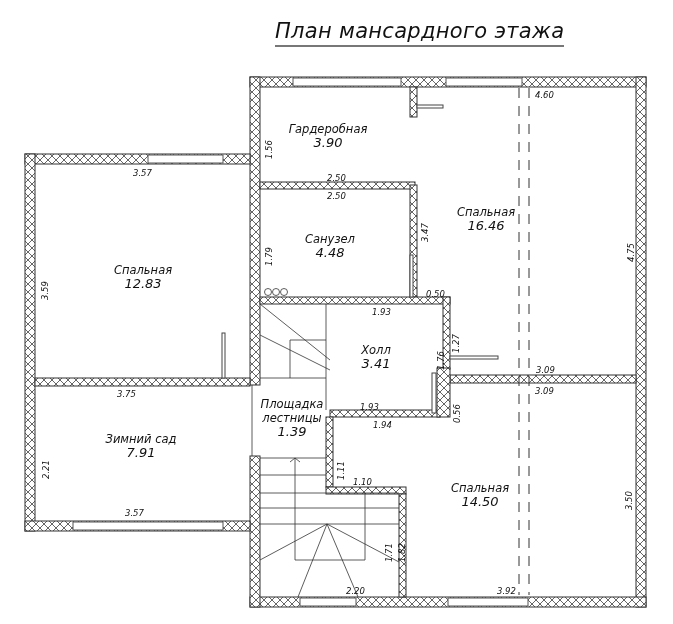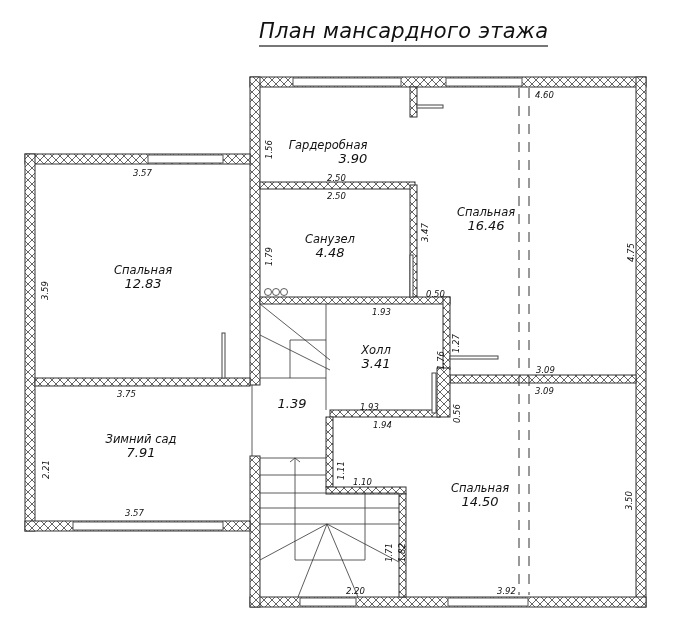--- a/index.html
+++ b/index.html
@@ -1,17 +1,17 @@
 <!DOCTYPE html>
 <html><head>
 <meta charset="utf-8">
 <style>
   html,body{margin:0;padding:0;background:#fff;}
   body{width:673px;height:624px;position:relative;overflow:hidden;font-family:"DejaVu Sans",sans-serif;}
-  .title{position:absolute;left:259px;top:18px;font-size:21px;font-style:italic;color:#111;border-bottom:2px solid #777;line-height:26px;padding-bottom:1px;letter-spacing:0.3px;}
+  .title{position:absolute;left:275px;top:18px;font-size:21px;font-style:italic;color:#111;border-bottom:2px solid #777;line-height:26px;padding-bottom:1px;letter-spacing:0.3px;}
   svg{position:absolute;left:0;top:0;}
   .room-label{position:absolute;text-align:center;font-style:italic;color:#111;font-size:11.5px;line-height:14px;transform:translateX(-50%);white-space:nowrap;}
   .room-area{font-size:13px;}
   .dim{position:absolute;font-style:italic;font-size:8.5px;color:#111;white-space:nowrap;line-height:10px;}
   .dim.v{transform:rotate(-90deg);transform-origin:left top;}
 </style>
 </head>
 <body>
 
 <div class="title">План мансардного этажа</div>
@@ -97,41 +97,42 @@
     <path d="M290,462 L295,458 L300,462"></path>
     <line x1="252" y1="385" x2="252" y2="456"></line>
   </g>
   <g stroke="#333" stroke-width="0.8" fill="#fff">
     <circle cx="268" cy="292" r="3.5"></circle>
     <circle cx="276" cy="292" r="3.5"></circle>
     <circle cx="284" cy="292" r="3.5"></circle>
   </g>
 </svg>
 
-<div class="room-label" style="left:328px;top:138px;text-align:right;">
+<div class="room-label" style="left:328px;top:122px;">
   <div>Гардеробная</div>
   <div class="room-area">3.90</div>
 </div>
 <div class="room-label" style="left:330px;top:232px;">
   <div>Санузел</div>
   <div class="room-area">4.48</div>
 </div>
 <div class="room-label" style="left:486px;top:205px;">
   <div>Спальная</div>
   <div class="room-area">16.46</div>
 </div>
 <div class="room-label" style="left:143px;top:263px;">
   <div>Спальная</div>
   <div class="room-area">12.83</div>
 </div>
 <div class="room-label" style="left:376px;top:343px;">
   <div>Холл</div>
   <div class="room-area">3.41</div>
 </div>
 <div class="room-label" style="left:292px;top:397px;white-space:normal;width:70px;">
+  <div>Площадка лестницы</div>
   <div class="room-area">1.39</div>
 </div>
 <div class="room-label" style="left:141px;top:432px;">
   <div>Зимний сад</div>
   <div class="room-area">7.91</div>
 </div>
 <div class="room-label" style="left:480px;top:481px;">
   <div>Спальная</div>
   <div class="room-area">14.50</div>
 </div>

